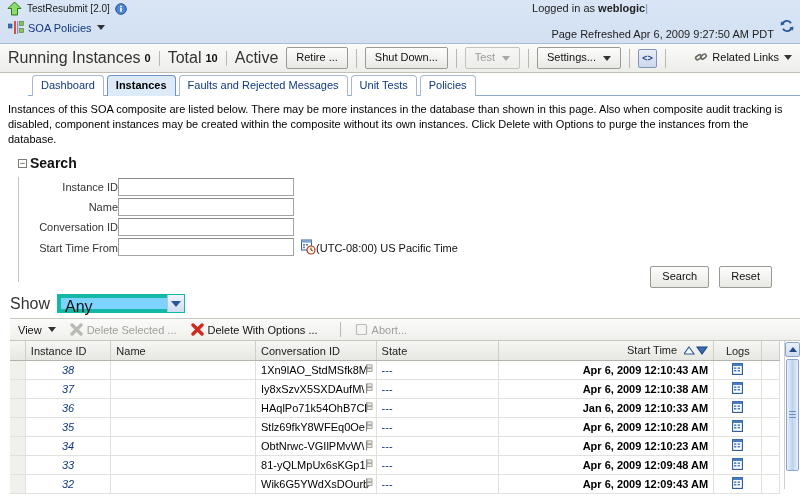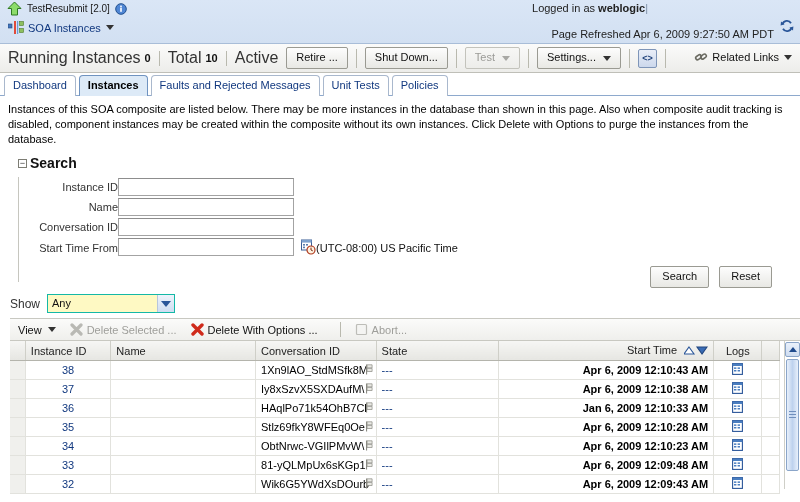--- a/index.html
+++ b/index.html
@@ -98,21 +98,21 @@
     position:absolute; right:8px; top:6px;
     display:flex; align-items:center; font-size:11px; color:#111; white-space: nowrap;
   }
   .chain-ico { width:14px;height:14px;margin-right:4px; }
 
   
   .tabsbar {
     position: relative; height: 23px;
     background: #ffffff;
     padding-left: 4px;
-    display:flex; align-items:flex-end;
+    display:flex; align-items:flex-end;margin-left:28px;
   }
   .tabsbar:after {
     content:""; position:absolute; left:0; right:0; bottom:0; height:1px; background:#8ea9cd;
   }
   .tab {
     position: relative; z-index: 2;
     font-size: 11px; color:#11387f;
     border: 1px solid #a9b8cd;
     border-bottom: none;
     border-radius: 4px 4px 0 0;
@@ -158,25 +158,25 @@
     background:#fff; height: 18px; padding: 1px 3px;
     width: 176px;
   }
   .cal-ico { width:16px;height:16px;margin-left:3px;vertical-align:-4px; }
   .tz { font-size:11px;color:#111; margin-left:4px; }
   .searchbtns { text-align:right; padding: 8px 28px 0 0; }
   .searchbtns .btn { padding: 3px 11px 4px 11px; margin-left: 7px; }
 
   
   .showrow { display:flex; align-items:center; padding: 6px 0 5px 10px; }
-  .showrow .lb { font-size:12px;color:#333;margin-right:7px;text-align:center; }
+  .showrow .lb { font-size:16px;color:#333;margin-right:7px;text-align:center; }
   .selwrap { position: relative; width: 128px; height:19px; }
   .sel {
-    width:128px;height:19px;border:1px solid #14b8a6;background:#fef9c3;
-    font-size:11px; font-family:"Liberation Sans",sans-serif;
+    width:128px;height:19px;border:4px solid #14b8a6;background:#7dd3fc;
+    font-size:16px; font-family:"Liberation Sans",sans-serif;
     padding-left:4px; line-height:17px; color:#111;
   }
   .sel-btn {
     position:absolute;right:1px;top:1px;width:17px;height:17px;
     background: linear-gradient(to bottom,#eef3fb 0%,#cfddf1 100%);
     border-left:1px solid #b7c6dc;
     display:flex;align-items:center;justify-content:center;
   }
   .sel-caret { width:0;height:0;border-left:5px solid transparent;border-right:5px solid transparent;border-top:6px solid #2a5699; }
 
@@ -209,21 +209,21 @@
   table.grid th.num { text-align:left; }
   table.grid th.rt { text-align:right; }
   table.grid th.ctr { text-align:center; }
   table.grid td {
     border-right: 1px solid #e2e2dd;
     border-bottom: 1px solid #e2e2dd;
     font-size: 11px; padding: 2px 5px; height: 16px;
     overflow:hidden; white-space: nowrap;
   }
   td.sel-cell { background:#f0f0ed; border-right:1px solid #dcdcd6; }
-  td.idcell { color:#11387f; text-align:center; }
+  td.idcell { color:#11387f; text-align:center;font-style:italic; }
   td.convcell { position:relative; padding-right:14px; }
   td.statecell { color:#11387f; }
   td.timecell { text-align:right;font-weight:bold; }
   td.logcell { text-align:center; }
   .flag-ico { position:absolute; right:2px; top:3px; width:9px;height:11px; }
   .log-ico { width:11px;height:12px; display:inline-block; }
   .sortarrows { display:inline-block; margin-left:4px; vertical-align:-1px;}
 
   
   .vscroll {
@@ -270,21 +270,21 @@
     <div class="subtitle-row">
       <span class="composite-ico">
         <svg width="16" height="13" viewBox="0 0 16 13">
           <rect x="0" y="3" width="4" height="4" fill="#3f74bd" stroke="#27497a" stroke-width="0.6"></rect>
           <rect x="6" y="0" width="2" height="13" fill="#e14b3a"></rect>
           <rect x="9" y="0" width="1.2" height="13" fill="#6a9ad6"></rect>
           <rect x="11.5" y="0.5" width="4" height="4" fill="#8dbf5e" stroke="#4d7a2a" stroke-width="0.6"></rect>
           <rect x="11.5" y="7.5" width="4" height="4" fill="#8dbf5e" stroke="#4d7a2a" stroke-width="0.6"></rect>
         </svg>
       </span>
-      <span class="subtitle-text">SOA Instances</span>
+      <span class="subtitle-text">SOA Policies</span>
       <span class="caret-dn"></span>
     </div>
     <div class="loggedin">
       <span>Logged in as</span>
       <b>weblogic</b><span class="bar">|</span>
     </div>
     <div class="refreshed">Page Refreshed Apr 6, 2009 9:27:50 AM PDT</div>
     <span class="refresh-ico">
       <svg width="14" height="14" viewBox="0 0 14 14">
         <path d="M2.5 5.5 A4.6 4.6 0 0 1 11 4.3" fill="none" stroke="#2a5699" stroke-width="1.8"></path>

